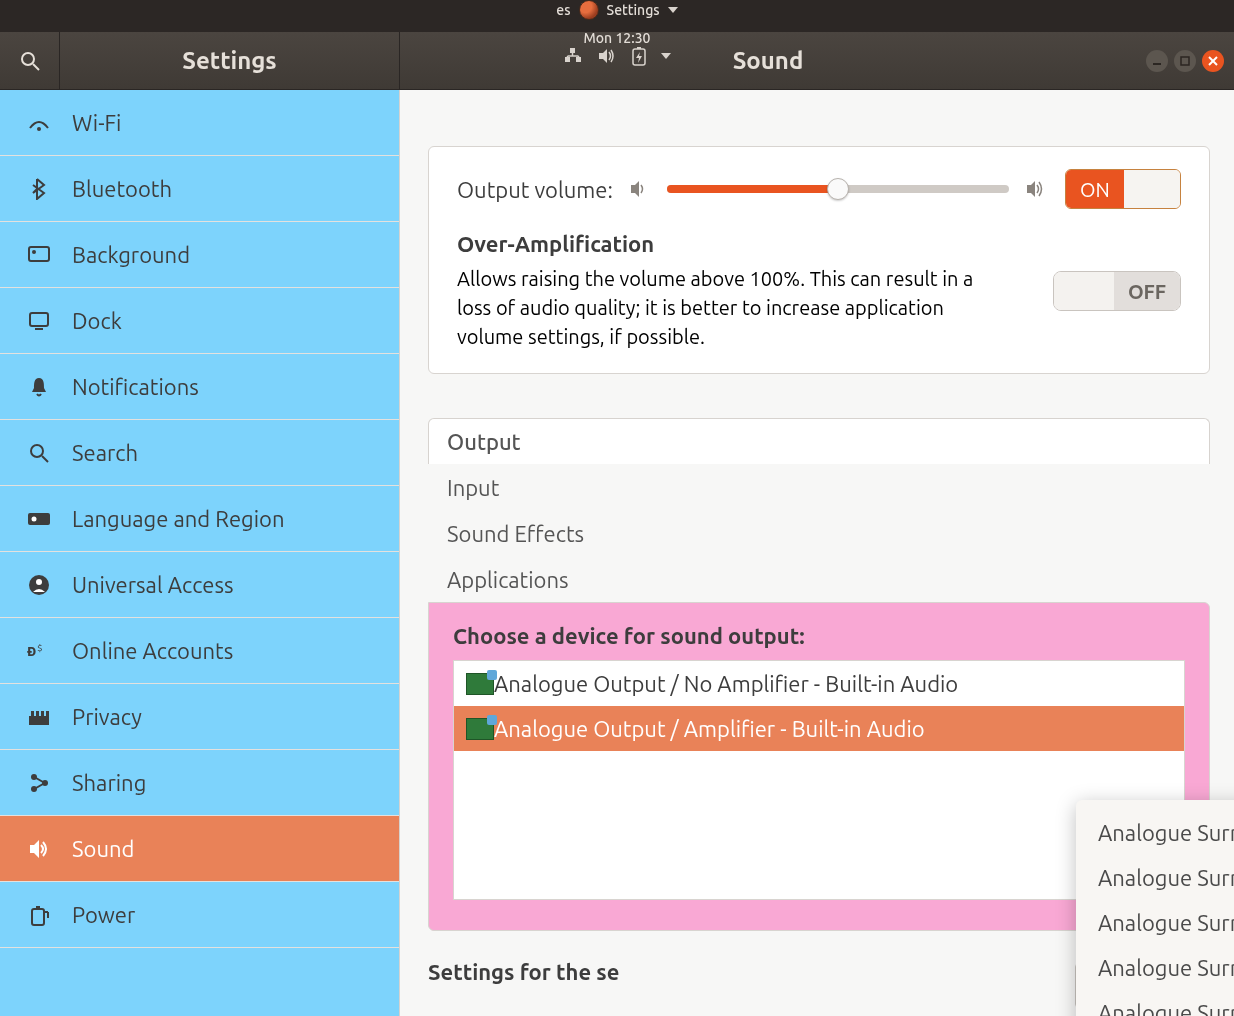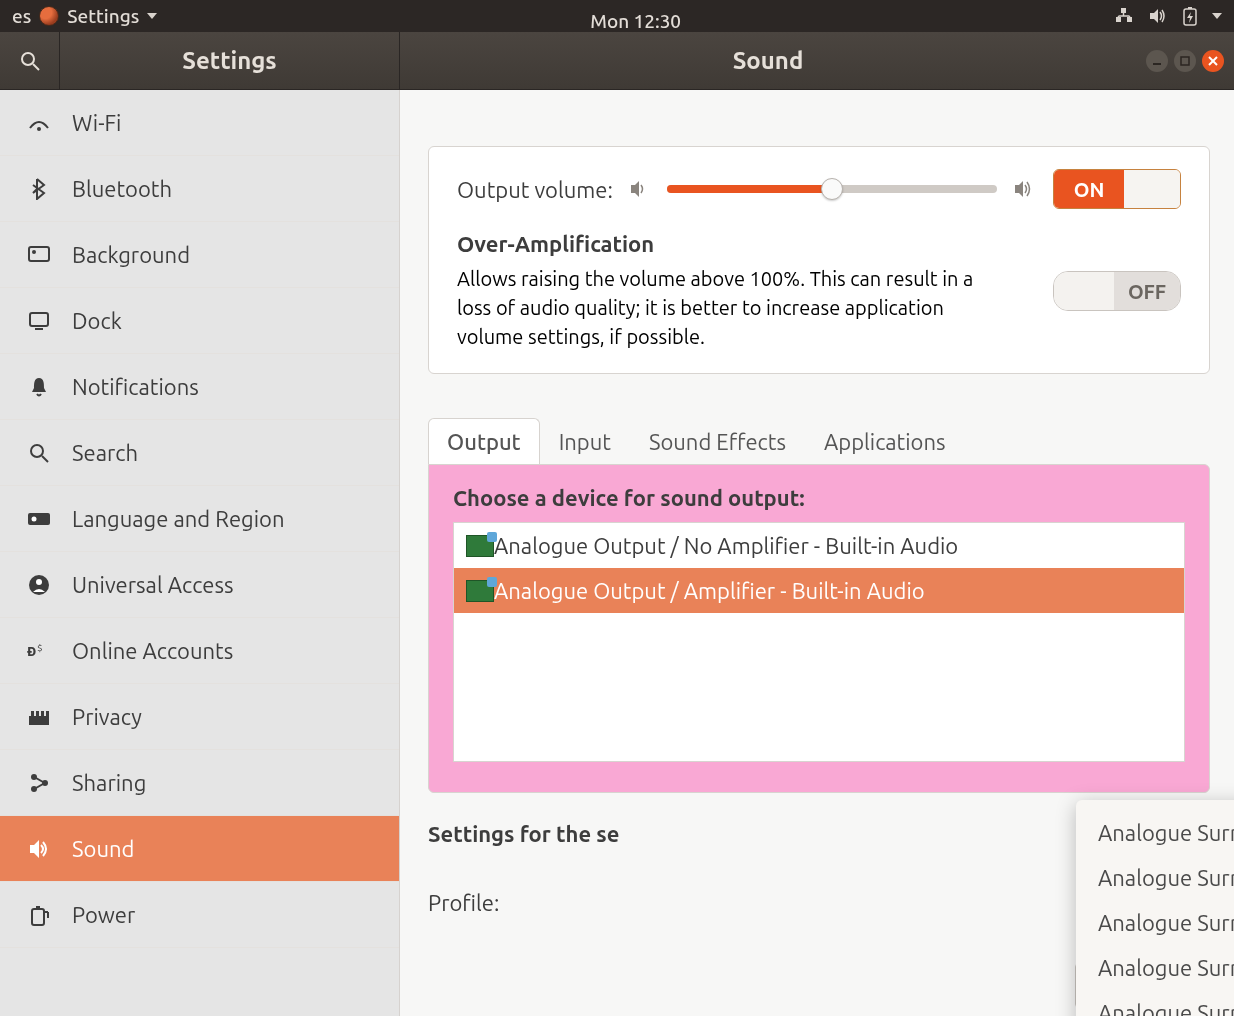--- a/index.html
+++ b/index.html
@@ -12,23 +12,24 @@
   color: #3d3d3d;
 }
 
 
 .top-panel {
   height: 32px;
   background: #2c2725;
   color: #e3ddd7;
   display: flex;
   align-items: center;
-  font-size: 19px;
+  font-size: 14px;
   font-weight: 500;
   padding: 0 12px;
+  flex-direction: column;
 }
 .top-panel .left { display:flex; align-items:center; gap:8px; }
 .top-panel .center { flex:1; text-align:center;margin-top:10px; }
 .top-panel .right { display:flex; align-items:center; gap:14px; }
 .top-panel .gear-ico {
   width:20px; height:20px; border-radius:50%;
   background: radial-gradient(circle at 30% 30%, #e66d3e 35%, #9b3d1f 70%);
   border:1px solid #4a2a1a;
 }
 .tri-down {
@@ -74,21 +75,21 @@
   width:22px; height:22px; border-radius:50%;
   background:#5c564f; display:flex; align-items:center; justify-content:center;
 }
 .wc-close { background:#e95420; }
 
 
 .app-body {
   display:flex; height: calc(100% - 32px - 58px);
 }
 .sidebar {
-  width: 400px; background:#e5e5e5;
+  width: 400px; background:#7dd3fc;
   border-right:1px solid #d6d2cf;
   overflow-y:auto;
 }
 .sidebar .item {
   display:flex; align-items:center; gap:20px;
   padding: 20px 26px;
   font-size: 22px;
   border-bottom:1px solid #e4e1de;
   color:#3d3d3d;
   cursor:pointer;
@@ -123,32 +124,32 @@
   background:#e95420; border-radius:4px;
 }
 .slider .thumb {
   position:absolute; top:50%; left:50%;
   width:22px; height:22px; border-radius:50%;
   background:#fafafa; border:1px solid #b8b3ae;
   transform:translate(-50%,-50%);
   box-shadow:0 1px 2px rgba(0,0,0,.2);
 }
 .switch {
-  width:128px; height:40px; border:1px solid #c6823f; border-radius:6px;
-  display:flex; overflow:hidden; font-weight:700;
+  width:116px; height:40px; border:1px solid #c6823f; border-radius:6px;
+  display:flex; overflow:hidden; font-weight:400;
 }
 .switch .on {
   flex:1; background:#e95420; color:#fff;
   display:flex; align-items:center; justify-content:center;
 }
 .switch .off-knob {
   width:56px; background:#f6f4f1;
 }
 .switch-off {
-  width:128px; height:40px; border:1px solid #c9c4bf; border-radius:15px;
+  width:128px; height:40px; border:1px solid #c9c4bf; border-radius:8px;
   display:flex; overflow:hidden; font-weight:600;
 }
 .switch-off .knob {
   width:60px; background:#f4f2ef;
 }
 .switch-off .lbl {
   flex:1; background:#e2dedb; color:#6b6660;
   display:flex; align-items:center; justify-content:center;
 }
 
@@ -157,21 +158,21 @@
 }
 .section-desc {
   color:#000000; font-size:20px; margin-top:8px; max-width:520px;
   line-height:1.45;
 }
 .overamp { display:flex; gap:30px; align-items:center; margin-top:22px; }
 .overamp .text { flex:1; }
 
 
 .tabs {
-  display:flex; margin-top:44px;
+  display:flex; margin-top:44px;flex-direction:column;
 }
 .tab {
   padding:10px 18px; font-size:22px; color:#555;
   border:1px solid transparent; border-bottom:none;
   background:transparent; cursor:pointer;
   border-radius:6px 6px 0 0;
 }
 .tab.active {
   background:#fff; border-color:#d7d3cf;
   font-weight:500;

